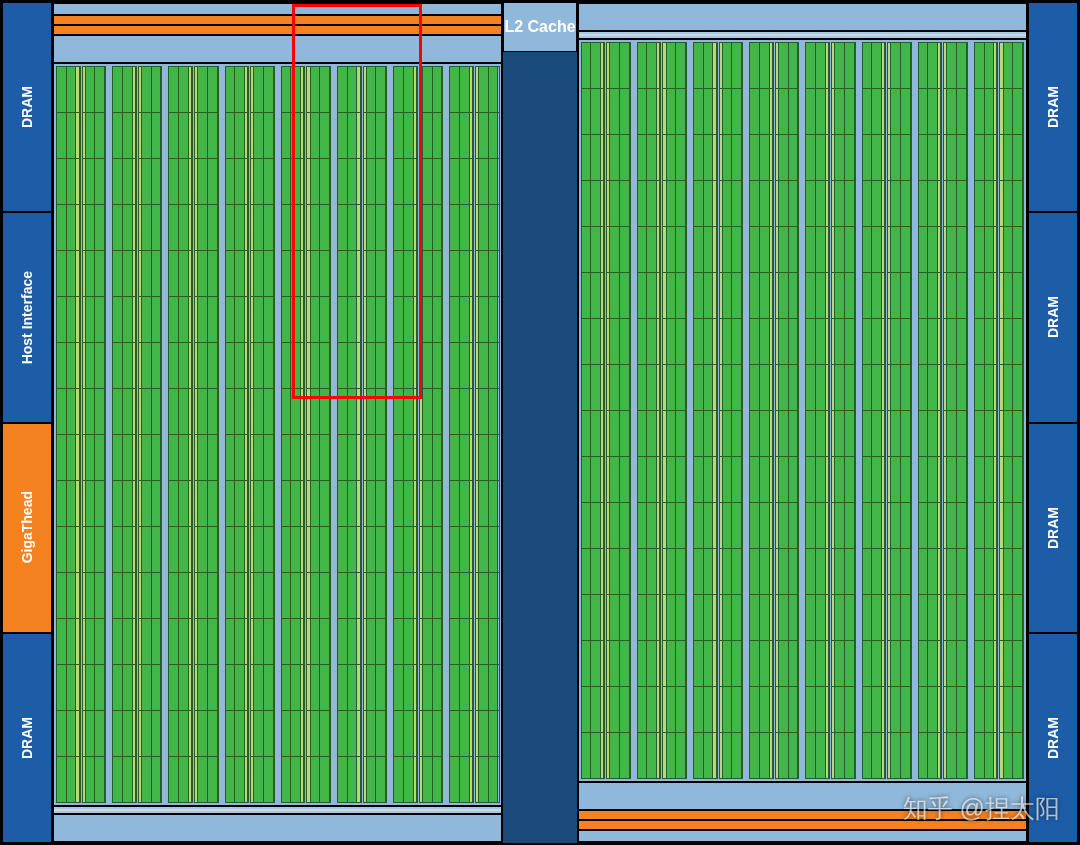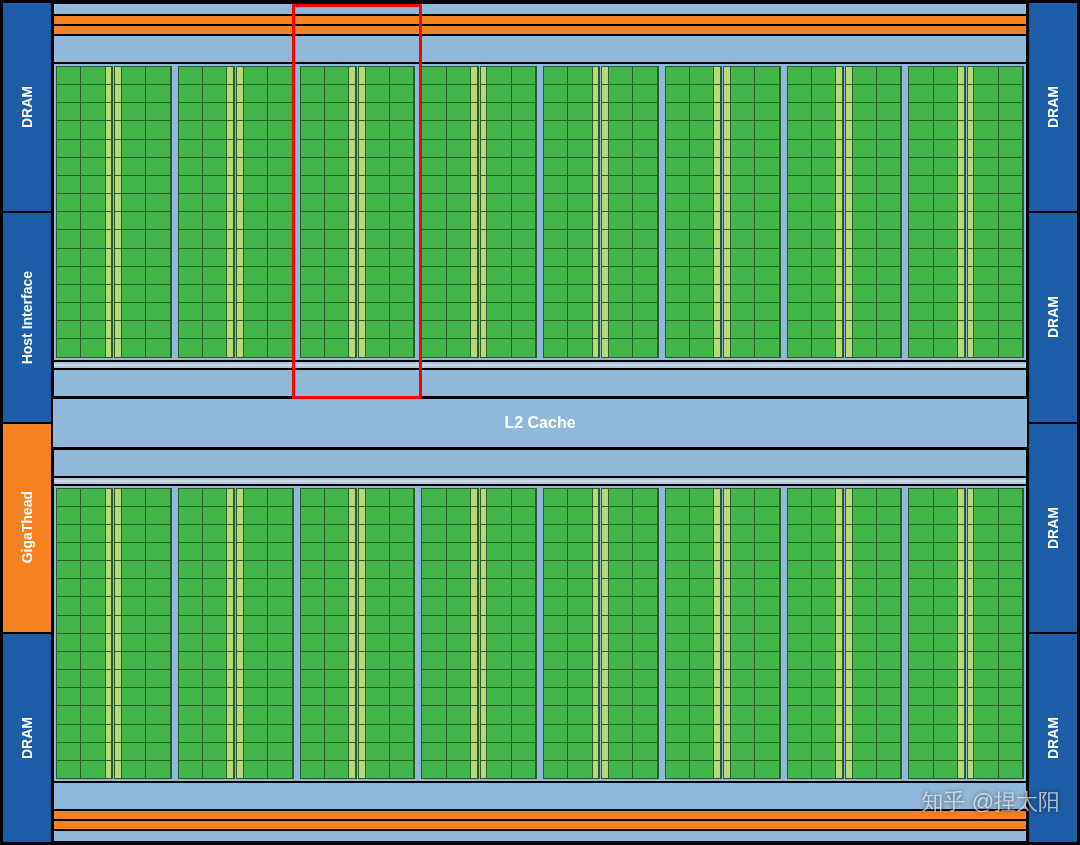--- a/index.html
+++ b/index.html
@@ -36,21 +36,21 @@
     color: #fff;
     font-weight: bold;
     font-size: 14px;
   }
   .giga {
     background: #f58220;
   }
   .main {
     flex: 1;
     display: flex;
-    flex-direction: column;
+    flex-direction: row;
     position: relative;
   }
   .gpc-half {
     flex: 1;
     display: flex;
     flex-direction: column;
     border: 1px solid #000;
   }
   .l2 {
     height: 50px;
@@ -111,24 +111,24 @@
     border-right: 1px solid #2a5c2a;
   }
   .highlight {
     position: absolute;
     border: 3px solid #ff0000;
     pointer-events: none;
     z-index: 10;
   }
   .watermark {
     position: absolute;
-    bottom: 28px;
+    bottom: 20px;
     right: 20px;
     color: rgba(255,255,255,0.65);
-    font-size: 22px;
+    font-size: 25px;
     z-index: 20;
     text-shadow: 0 0 4px rgba(0,0,0,0.6);
   }
 </style>
 </head>
 <body>
 
 <div class="chip">
 
   <div class="side-col">

